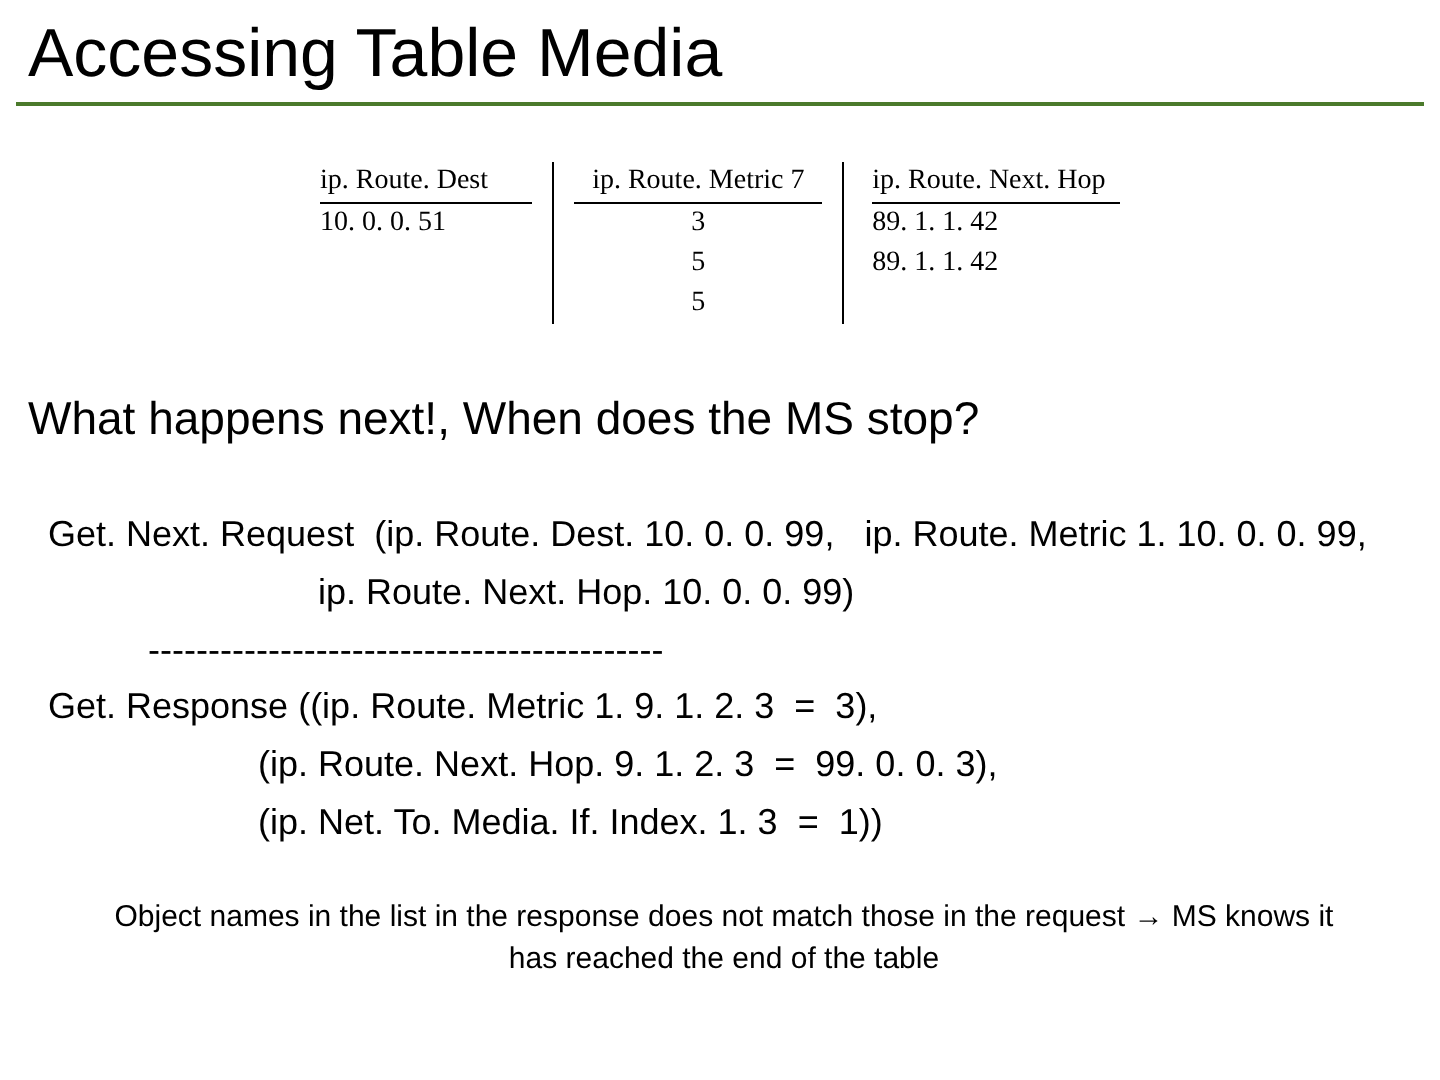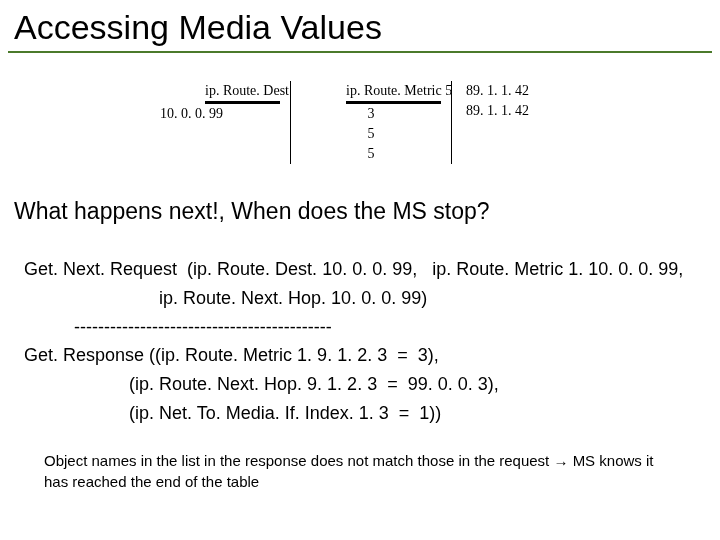--- a/index.html
+++ b/index.html
@@ -31,64 +31,65 @@
   }
   .col {
     display: flex;
     flex-direction: column;
     padding: 0 10px;
   }
   .col.c1 { width: 120px; border-right: 1px solid #000; }
   .col.c2 { width: 140px; border-right: 1px solid #000; text-align: center; }
   .col.c3 { width: 140px; padding-left: 14px; }
   .hdr {
-    border-bottom: 3px solid #000000;
+    border-bottom: 1px solid #000000;
     padding: 2px 0;
     white-space: nowrap;
-    margin-left: 45px;
   }
   .cell { padding: 2px 0; white-space: nowrap; }
   .question {
     font-family: "Comic Sans MS", "Comic Sans", cursive, sans-serif;
     font-size: 23px;
     margin: 34px 14px 0 14px;
   }
   .codeblock {
     font-family: "Comic Sans MS", "Comic Sans", cursive, sans-serif;
     font-size: 18px;
     margin: 30px 24px 0 24px;
     line-height: 1.6;
     white-space: pre;
   }
   .note {
     font-family: Arial, sans-serif;
     font-size: 15px;
     margin: 22px 40px 0 44px;
     line-height: 1.4;
+    text-align: center;
   }
 </style>
 </head>
 <body>
 
 <div class="title-wrap">
-  <div class="title">Accessing Media Values</div>
+  <div class="title">Accessing Table Media</div>
 </div>
 
 <div class="table">
   <div class="col c1">
     <div class="hdr">ip. Route. Dest</div>
-    <div class="cell">10. 0. 0. 99</div>
+    <div class="cell">10. 0. 0. 51</div>
   </div>
   <div class="col c2">
-    <div class="hdr">ip. Route. Metric 5</div>
+    <div class="hdr">ip. Route. Metric 7</div>
     <div class="cell">3</div>
     <div class="cell">5</div>
     <div class="cell">5</div>
   </div>
   <div class="col c3">
+    <div class="hdr">ip. Route. Next. Hop</div>
     <div class="cell">89. 1. 1. 42</div>
     <div class="cell">89. 1. 1. 42</div>
   </div>
 </div>
 
 <div class="question">What happens next!, When does the MS stop?</div>
 
 <div class="codeblock">Get. Next. Request  (ip. Route. Dest. 10. 0. 0. 99,   ip. Route. Metric 1. 10. 0. 0. 99,
                            ip. Route. Next. Hop. 10. 0. 0. 99)
           -------------------------------------------

